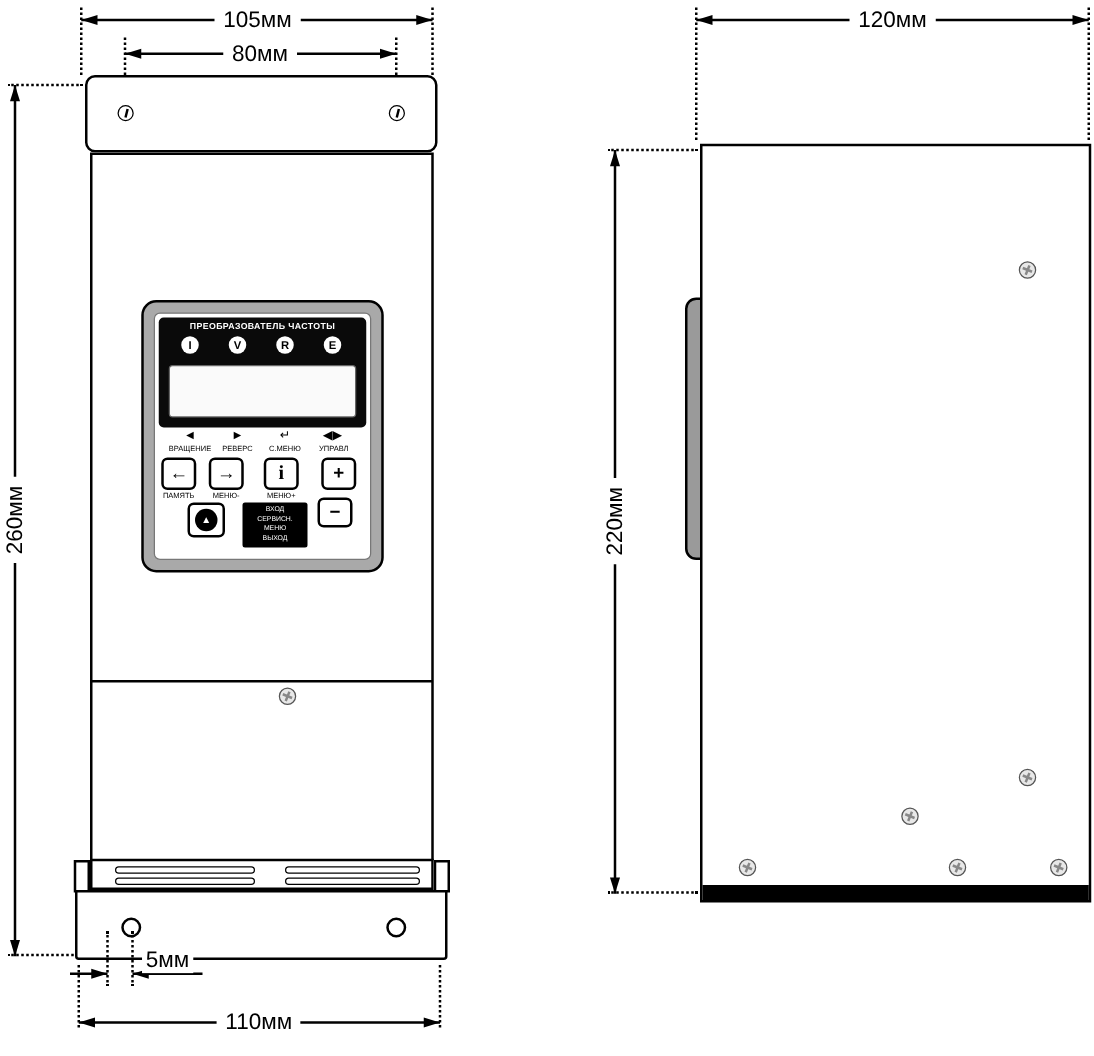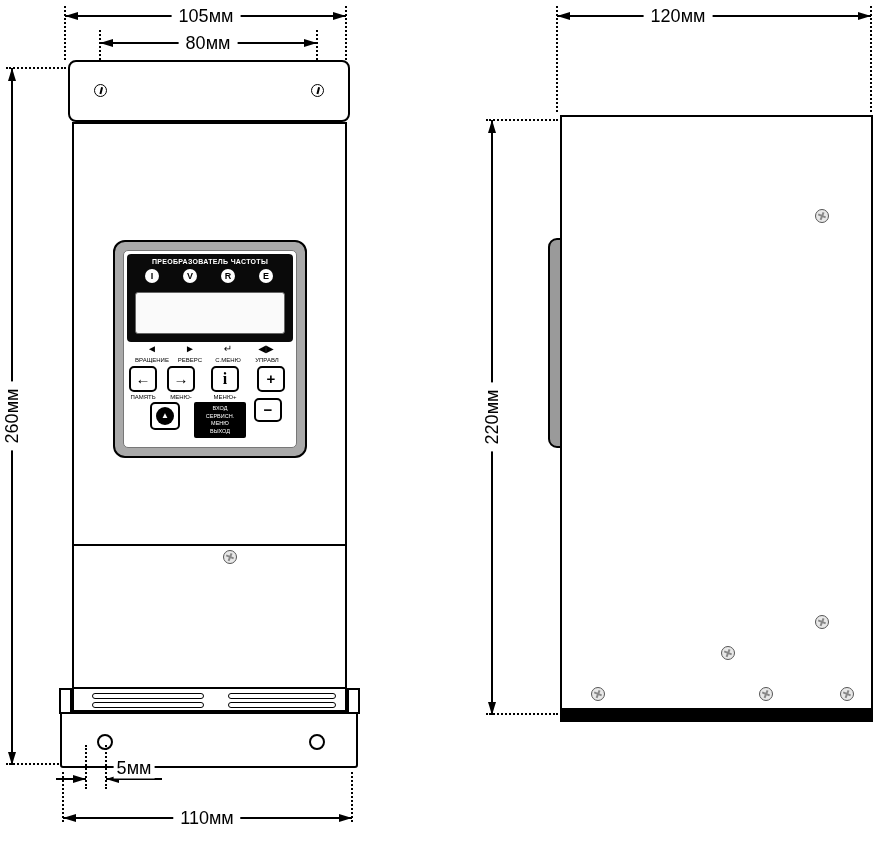--- a/index.html
+++ b/index.html
@@ -164,21 +164,21 @@
     <div class="dlabel" style="left:207px;top:818px">110мм</div>
   </div>
 
   <div>
 
     <div class="dotv" style="left:556px;top:6px;height:106px"></div>
     <div class="dotv" style="left:870px;top:6px;height:106px"></div>
     <div class="lineh" style="left:557px;top:15px;width:314px"></div>
     <div class="ah l" style="left:557px;top:12px"></div>
     <div class="ah r" style="left:858px;top:12px"></div>
-    <div class="dlabel" style="left:678px;top:16px">120мм</div>
+    <div class="dlabel" style="left:714px;top:16px">120мм</div>
 
     <div class="doth" style="left:486px;top:119px;width:72px"></div>
     <div class="doth" style="left:486px;top:713px;width:72px"></div>
     <div class="linev" style="left:491px;top:120px;height:595px"></div>
     <div class="ah u" style="left:488px;top:120px"></div>
     <div class="ah d" style="left:488px;top:702px"></div>
     <div class="dlabel vert" style="left:492px;top:417px">220мм</div>
 
     <div class="bump"></div>
     <div class="outline" style="left:560px;top:115px;width:313px;height:607px"></div>

